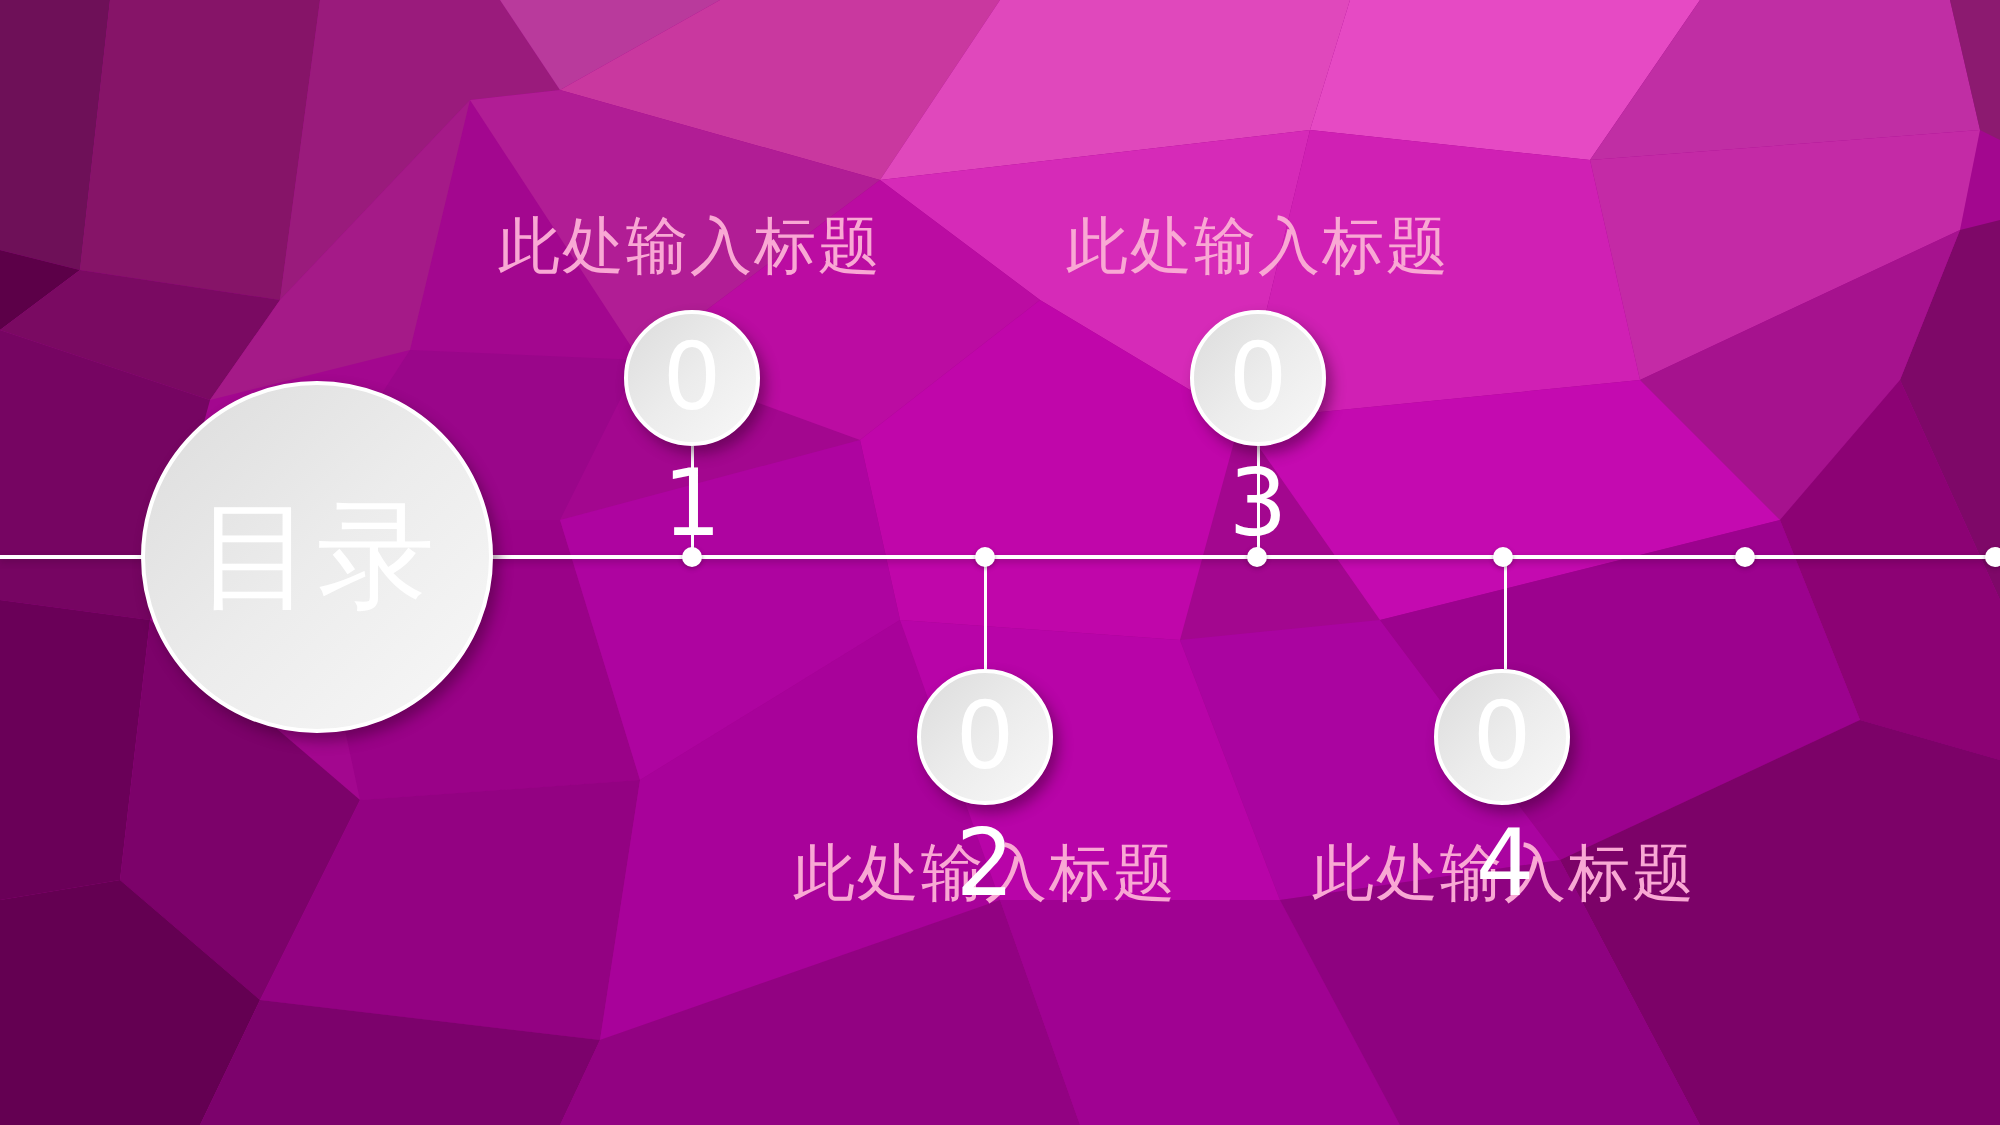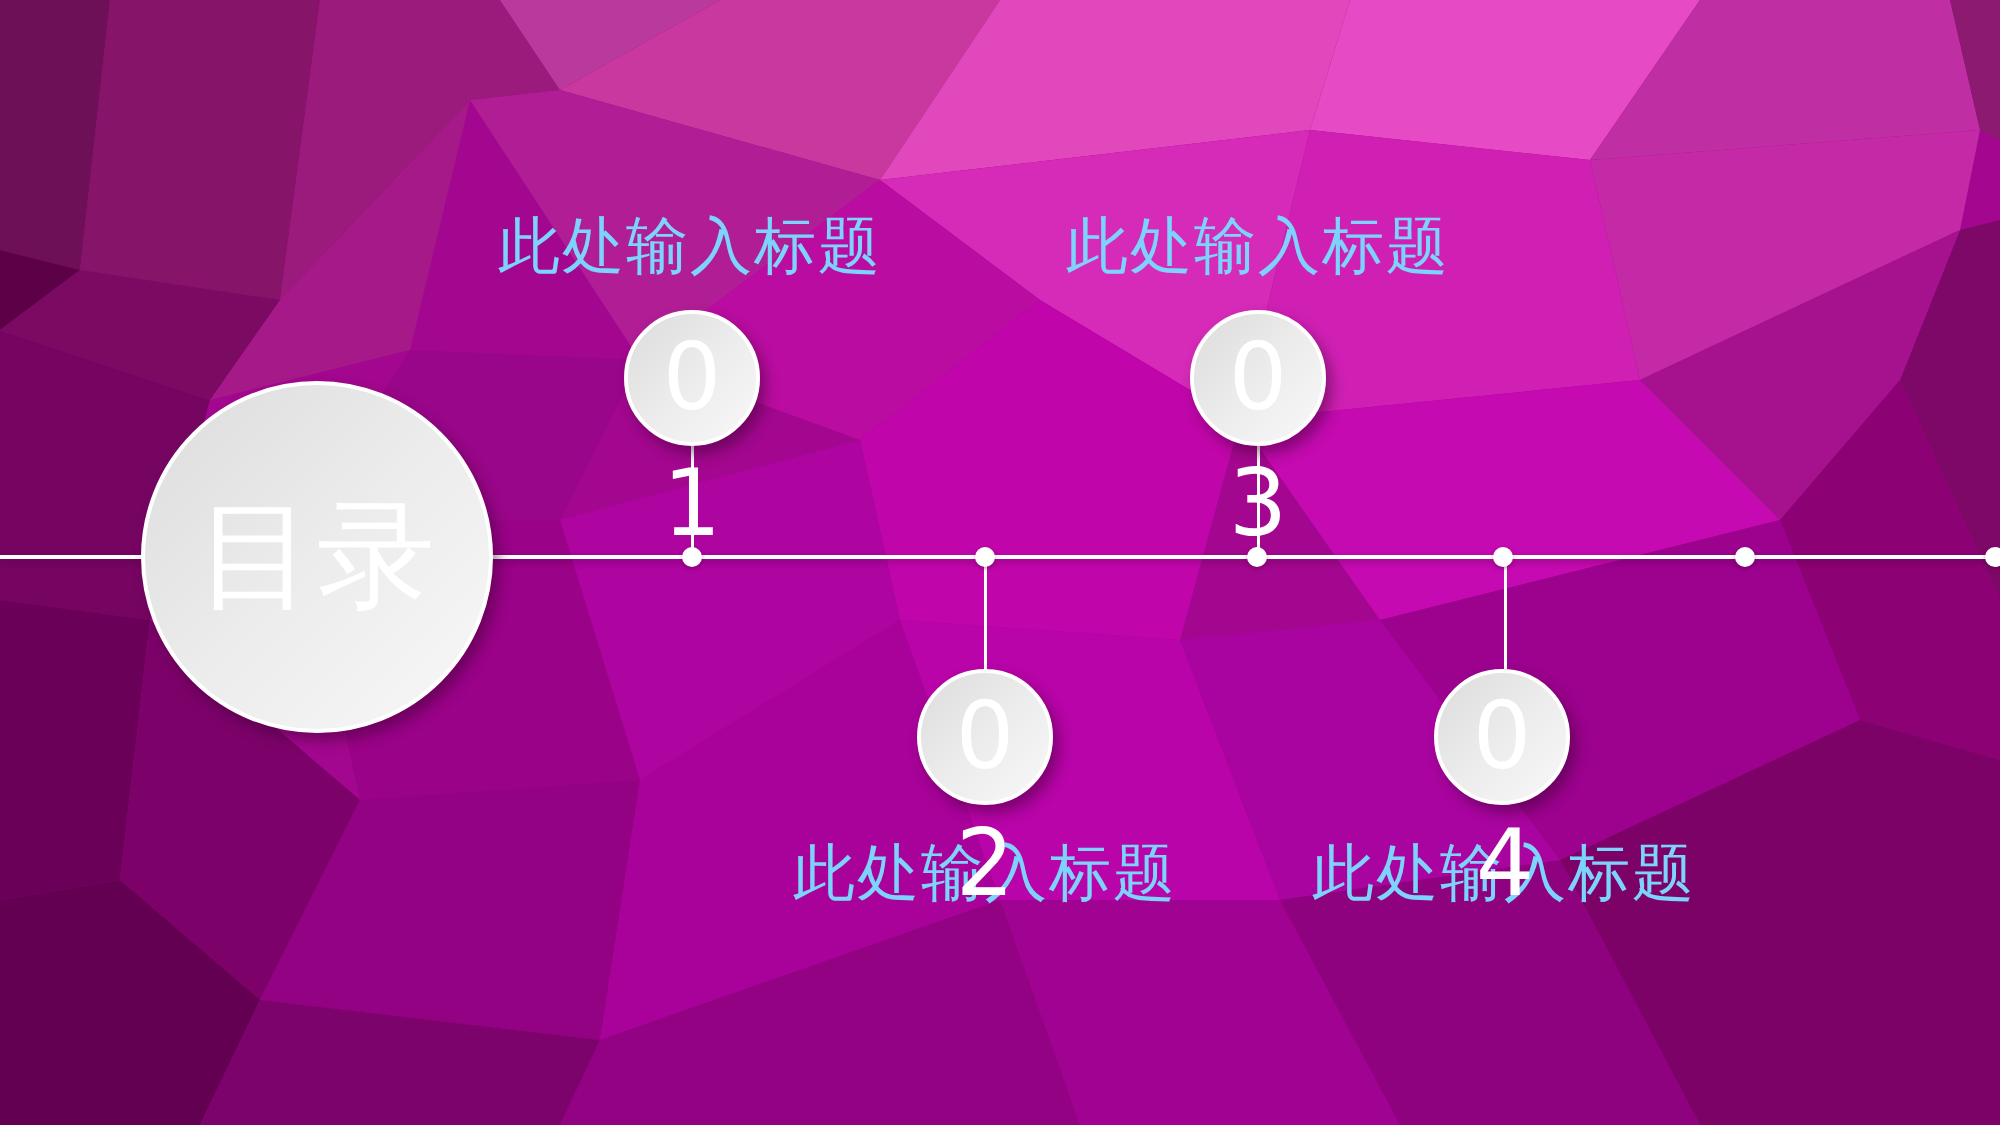--- a/index.html
+++ b/index.html
@@ -29,21 +29,21 @@
     }
     .big-circle { width: 352px; height: 352px; left: 141px; top: 381px; text-align: right; }
     .big-circle .label { font-size: 118px; letter-spacing: 2px; }
     .node-circle { width: 136px; height: 136px; margin-left: -68px; margin-top: -68px; }
     .node-circle .zero { font-size: 92px; line-height: 1; font-family: "DejaVu Sans", sans-serif; }
     .digit {
       position: absolute; color: #ffffff; font-size: 92px; line-height: 1;
       transform: translateX(-50%); font-family: "DejaVu Sans", sans-serif;
     }
     .title {
-      position: absolute; color: #7dd3fc; font-size: 62px; white-space: nowrap;
+      position: absolute; color: #f9a8d4; font-size: 62px; white-space: nowrap;
       transform: translateX(-50%); letter-spacing: 2px; line-height: 1;
     }
   </style>
 </head>
 <body>
 
 <svg class="bg" viewBox="0 0 2000 1125" preserveAspectRatio="none">
   <rect x="0" y="0" width="2000" height="1125" fill="#a3078f"></rect>
   <polygon points="0,0 110,0 80,270 0,250" fill="#6e1058"></polygon>
   <polygon points="110,0 320,0 280,300 80,270" fill="#861468"></polygon>

